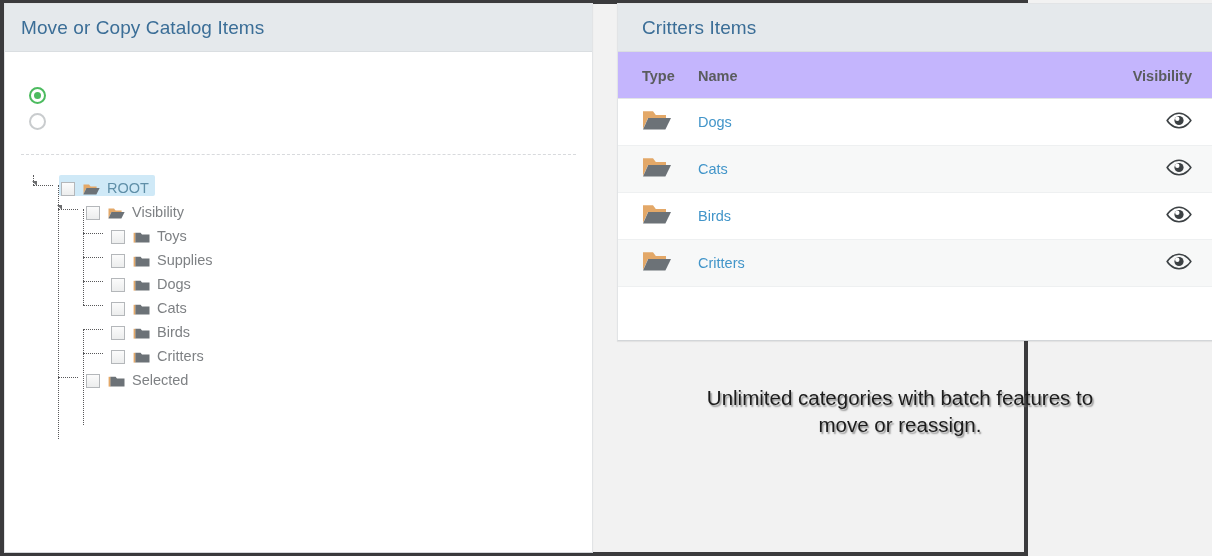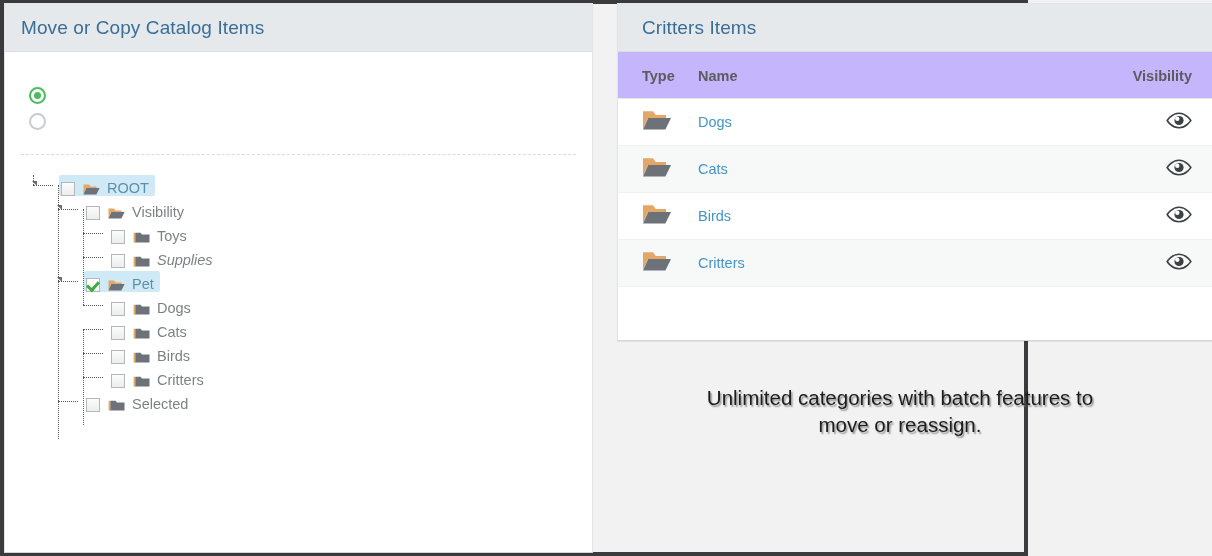--- a/index.html
+++ b/index.html
@@ -339,48 +339,34 @@
                 <path d="M0.6 1.8 L0.6 11.6 L2.6 11.6 L2.6 1.8 Z" fill="#e3a868"></path>
                 <path d="M2.4 1.8 L7.6 1.8 L9.0 3.6 L16.5 3.6 L16.5 11.6 L2.4 11.6 Z" fill="#6c7277"></path>
               </svg>
             </span>
             <span class="tree-label">Toys</span>
           </span>
         </div>
 
 
 
-        <div class="tree-node" style="padding-left:88px;font-style:italic;">
+        <div class="tree-node" style="padding-left:88px;">
           <span class="guide-h" style="left:62px; width:20px; top:12px;"></span>
           <span class="tree-hit">
             <span class="tcheck"></span>
             <span class="folder">
               <svg viewBox="0 0 17 13" width="17" height="13" aria-hidden="true">
                 <path d="M0.6 1.8 L0.6 11.6 L2.6 11.6 L2.6 1.8 Z" fill="#e3a868"></path>
                 <path d="M2.4 1.8 L7.6 1.8 L9.0 3.6 L16.5 3.6 L16.5 11.6 L2.4 11.6 Z" fill="#6c7277"></path>
               </svg>
             </span>
             <span class="tree-label">Supplies</span>
           </span>
         </div>
 
-        <div class="tree-node selected" style="padding-left:63px;">
-          <span class="expander" style="left:36px; top:8px;"></span>
-          <span class="guide-h" style="left:37px; width:20px; top:12px;"></span>
-          <span class="tree-hit">
-            <span class="tcheck checked"></span>
-            <span class="folder">
-              <svg viewBox="0 0 17 13" width="17" height="13" aria-hidden="true">
-                <path d="M0.5 1.5 L6 1.5 L7.6 3.4 L13.6 3.4 L13.6 5 L3.2 5 L0.5 11.5 Z" fill="#e3a868"></path>
-                <path d="M3.4 5 L16.6 5 L13.4 11.6 L0.4 11.6 Z" fill="#6c7277"></path>
-              </svg>
-            </span>
-            <span class="tree-label">Pet</span>
-          </span>
-        </div>
 
         <div class="tree-node" style="padding-left:88px;">
           <span class="guide-h" style="left:62px; width:20px; top:12px;"></span>
           <span class="tree-hit">
             <span class="tcheck"></span>
             <span class="folder">
               <svg viewBox="0 0 17 13" width="17" height="13" aria-hidden="true">
                 <path d="M0.6 1.8 L0.6 11.6 L2.6 11.6 L2.6 1.8 Z" fill="#e3a868"></path>
                 <path d="M2.4 1.8 L7.6 1.8 L9.0 3.6 L16.5 3.6 L16.5 11.6 L2.4 11.6 Z" fill="#6c7277"></path>
               </svg>

